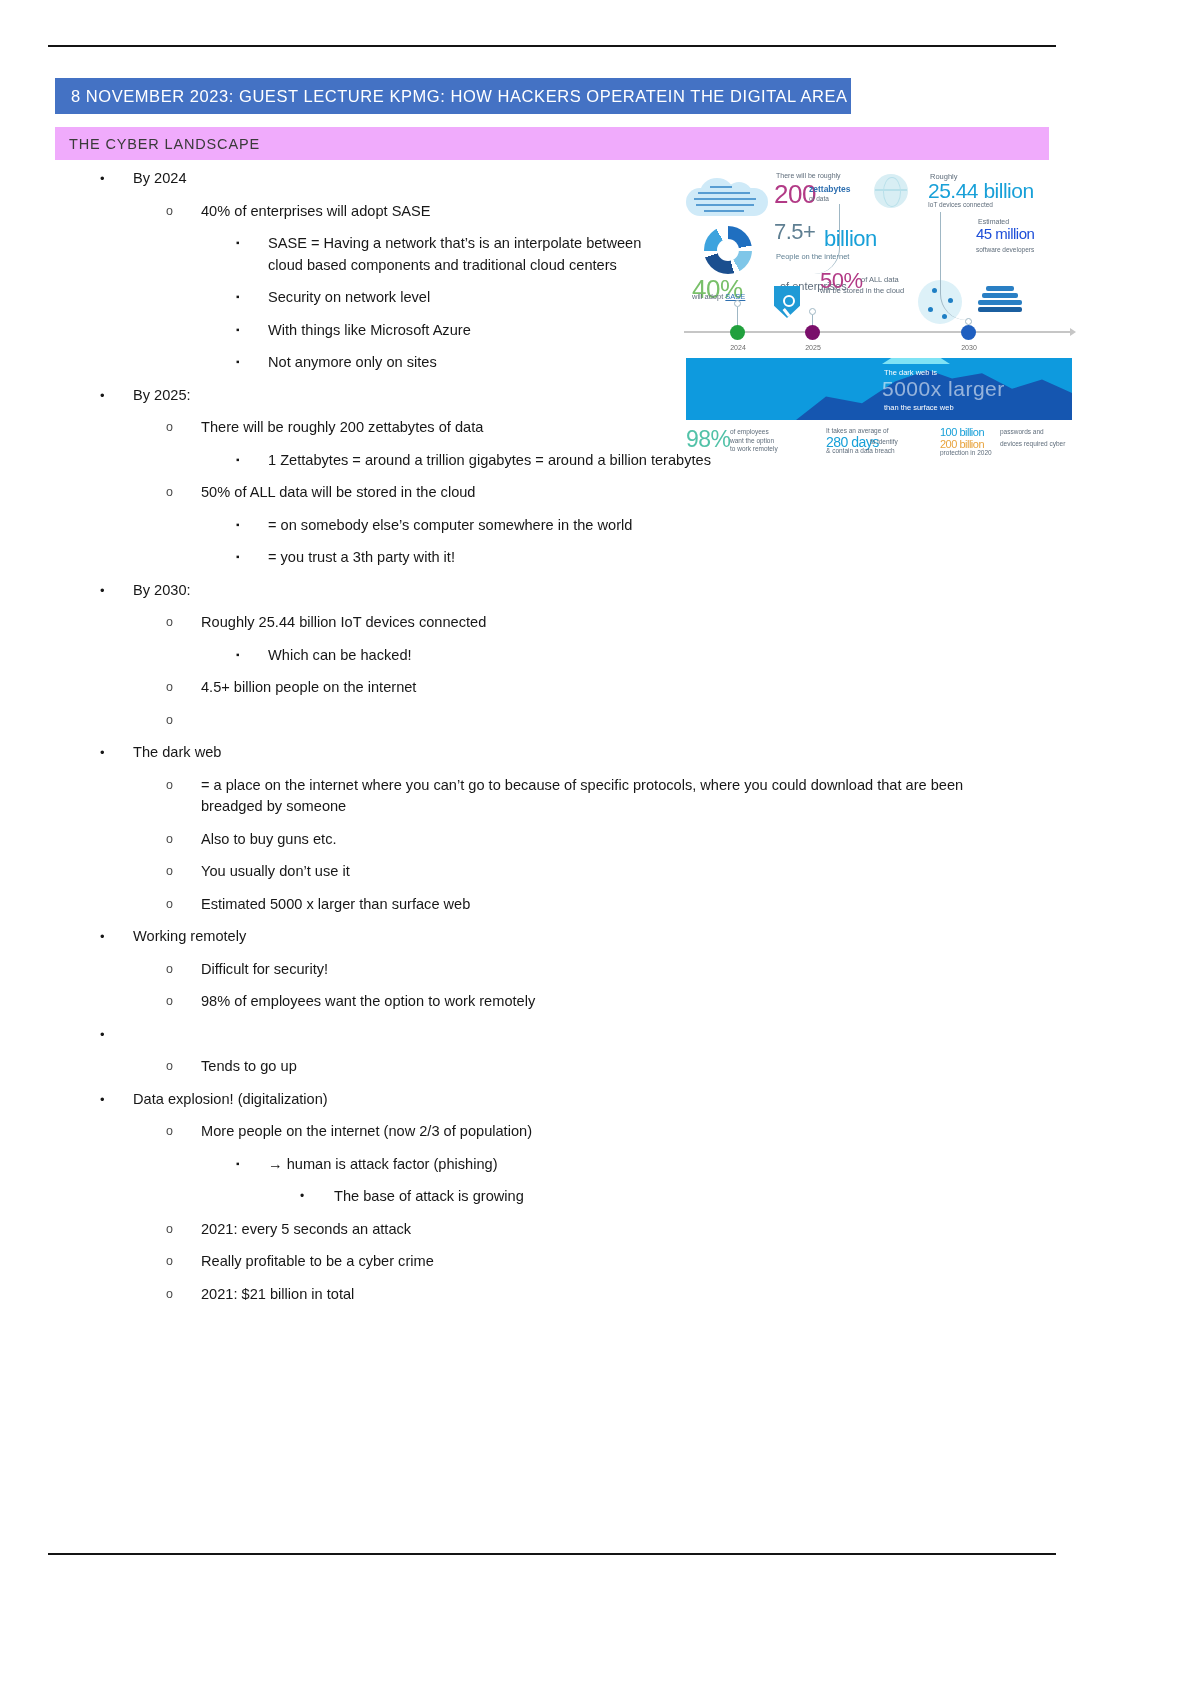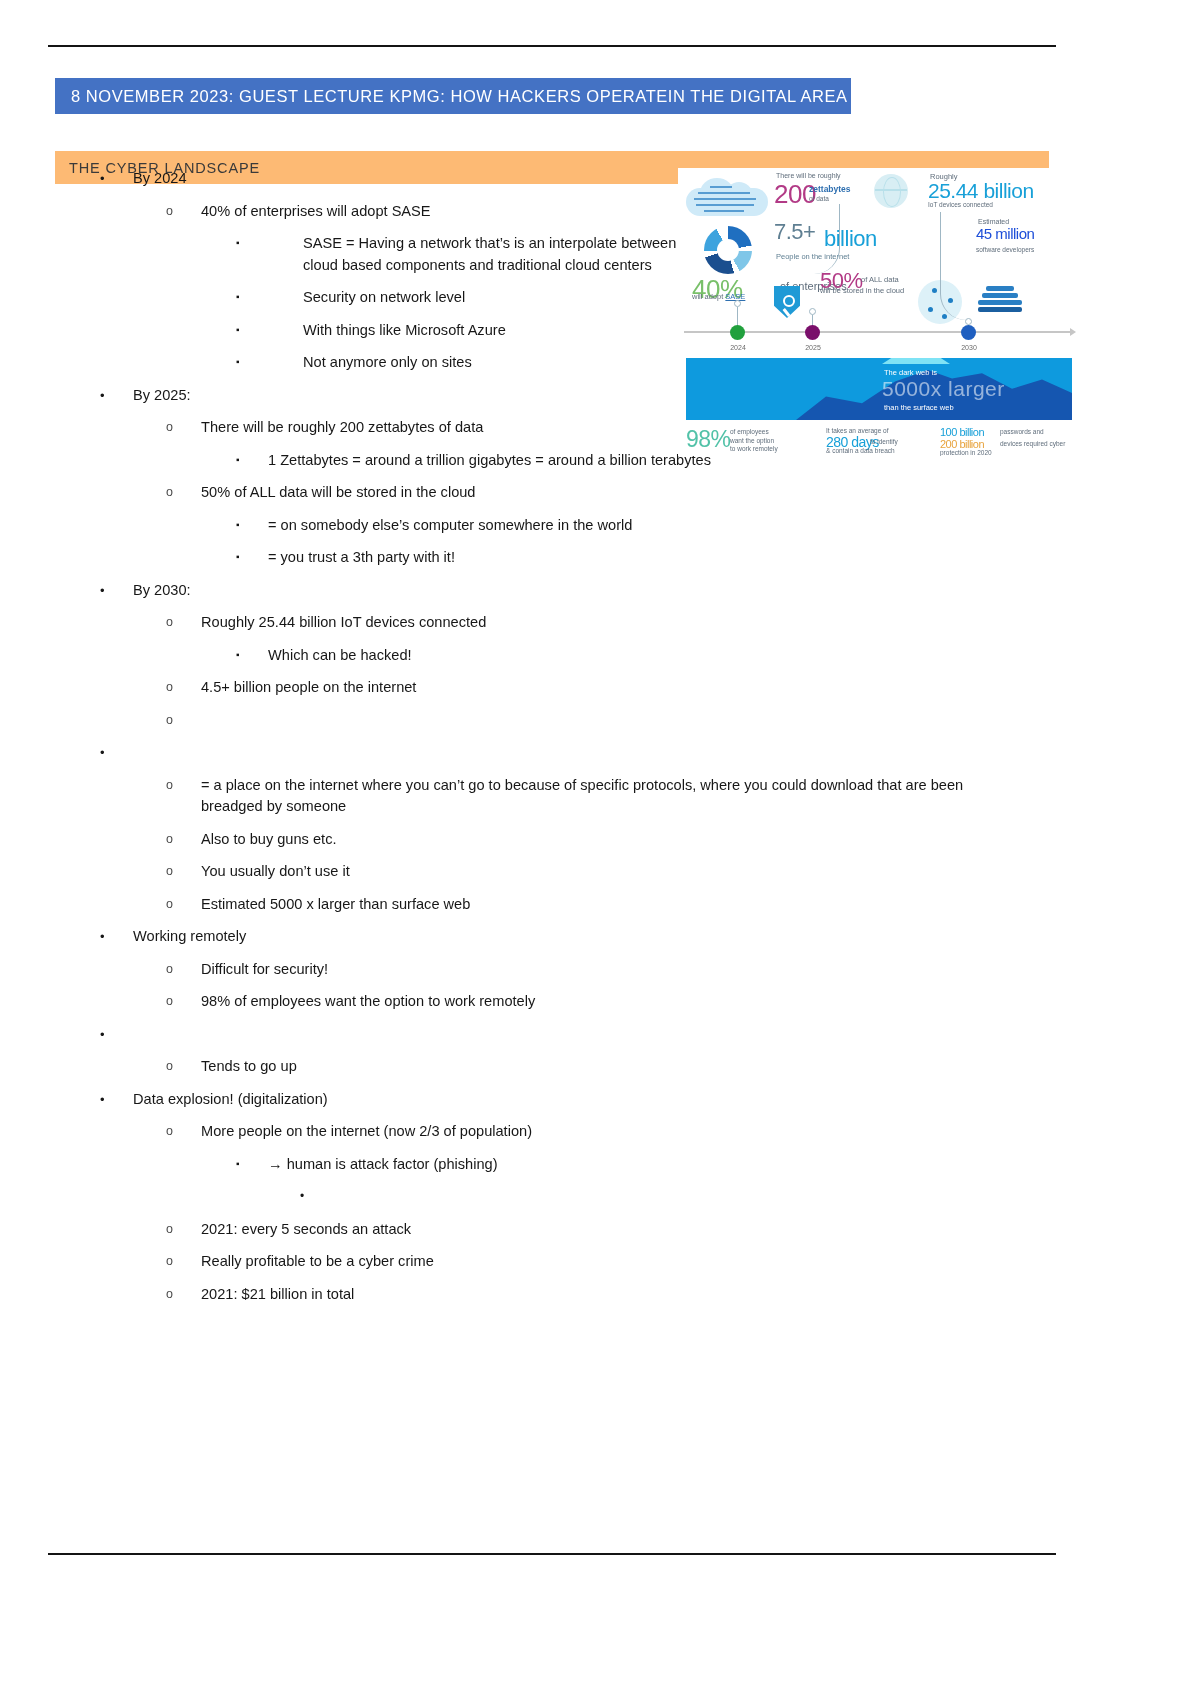--- a/index.html
+++ b/index.html
@@ -50,22 +50,22 @@
     letter-spacing: 0.55px;
     padding-left: 16px;
     white-space: nowrap;
     font-weight: 400;
   }
 
   .sub-bar {
     position: absolute;
     left: 55px; top: 127px;
     width: 994px; height: 33px;
-    background: #fdba74;
-    display: flex; align-items: center; margin-top: 24px;
+    background: #f0abfc;
+    display: flex; align-items: center;
   }
   .sub-bar .txt {
     color: #3a3a3a;
     font-size: 14.5px;
     letter-spacing: 0.85px;
     padding-left: 14px;
     white-space: nowrap;
     font-weight: 400;
   }
 
@@ -97,21 +97,21 @@
   
   .lvl1 { padding-left: 100px; }
   .lvl1 .mk { width: 33px; font-size: 13px; }
   .lvl2 { padding-left: 166px; }
   .lvl2 .mk { width: 35px; font-size: 12.5px; color: #4a4a4a; }
   .lvl3 { padding-left: 236px; }
   .lvl3 .mk { width: 32px; font-size: 10px; position: relative; top: -1px; }
   .lvl4 { padding-left: 300px; }
   .lvl4 .mk { width: 34px; font-size: 12px; }
 
-  .narrow .tx { max-width: 398px; margin-left: 35px; }
+  .narrow .tx { max-width: 398px; }
   .wide  .tx { max-width: 790px; }
 
   
   .info {
     position: absolute;
     left: 678px; top: 168px;
     width: 400px; height: 288px;
     background: #ffffff;
     overflow: hidden;
   }
@@ -421,20 +421,21 @@
       </div>
       <div class="li lvl2">
         <span class="mk">o</span>
         <span class="tx">4.5+ billion people on the internet</span>
       </div>
       <div class="li lvl2">
         <span class="mk">o</span>
       </div>
       <div class="li lvl1">
         <span class="mk">•</span>
+        <span class="tx">The dark web</span>
       </div>
       <div class="li lvl2 wide">
         <span class="mk">o</span>
         <span class="tx">= a place on the internet where you can’t go to because of specific protocols, where you could download that are been breadged by someone</span>
       </div>
       <div class="li lvl2">
         <span class="mk">o</span>
         <span class="tx">Also to buy guns etc.</span>
       </div>
       <div class="li lvl2">
@@ -471,20 +472,21 @@
       <div class="li lvl2">
         <span class="mk">o</span>
         <span class="tx">More people on the internet (now 2/3 of population)</span>
       </div>
       <div class="li lvl3">
         <span class="mk">▪</span>
         <span class="tx">→ human is attack factor (phishing)</span>
       </div>
       <div class="li lvl4">
         <span class="mk">•</span>
+        <span class="tx">The base of attack is growing</span>
       </div>
       <div class="li lvl2">
         <span class="mk">o</span>
         <span class="tx">2021: every 5 seconds an attack</span>
       </div>
       <div class="li lvl2">
         <span class="mk">o</span>
         <span class="tx">Really profitable to be a cyber crime</span>
       </div>
       <div class="li lvl2">

